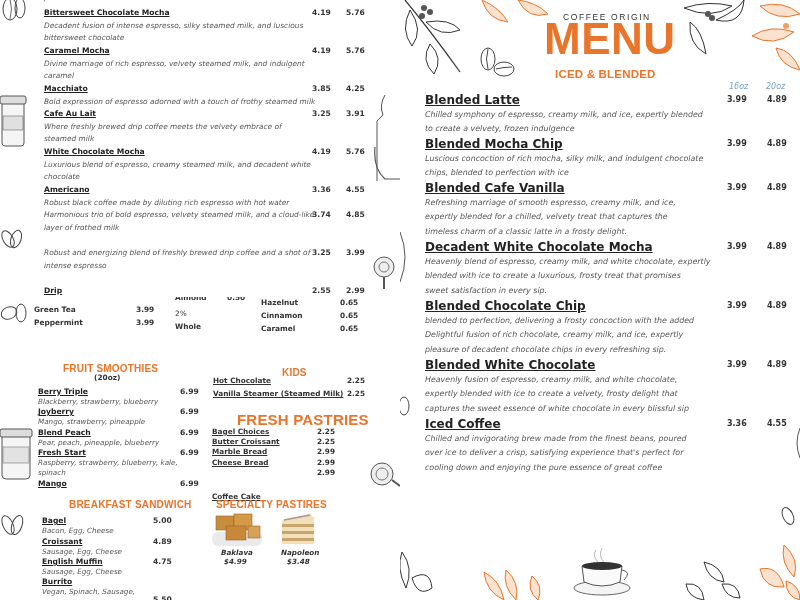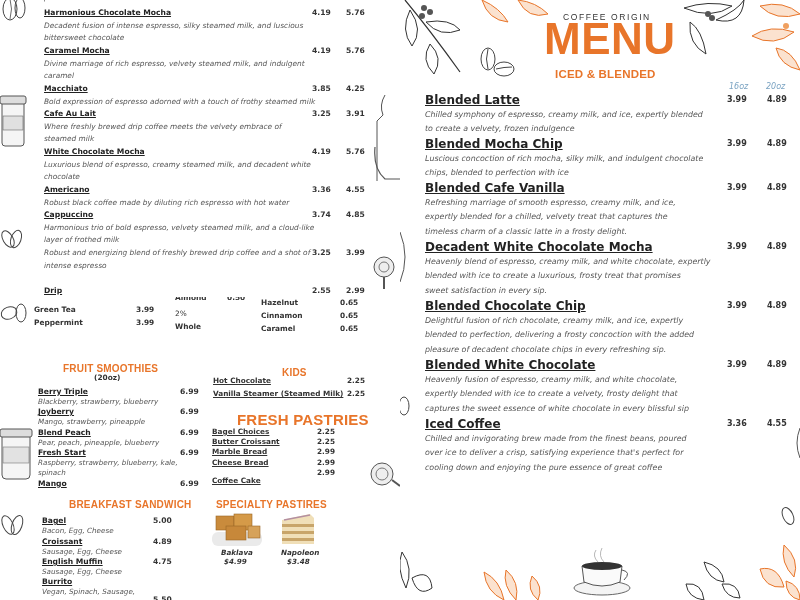--- a/index.html
+++ b/index.html
@@ -85,21 +85,21 @@
   </svg>
   <svg class="leaf-deco" style="left:0;top:510px" width="24" height="30">
     <ellipse cx="8" cy="15" rx="5" ry="10" fill="none" stroke="#444" transform="rotate(-25 8 15)"></ellipse>
     <ellipse cx="17" cy="15" rx="5" ry="10" fill="none" stroke="#444" transform="rotate(20 17 15)"></ellipse>
   </svg>
 
   <div class="abs desc" style="left:44px;top:-8px;">perfection</div>
 
   <div id="coffee-list">
       <div class="coffee-item" style="top: 7px;">
-        <span class="name">Harmonious Chocolate Mocha</span>
+        <span class="name">Bittersweet Chocolate Mocha</span>
         <div class="desc">Decadent fusion of intense espresso, silky steamed milk, and luscious</div>
         <div class="desc">bittersweet chocolate</div>
         <span class="price p1">4.19</span>
         <span class="price p2">5.76</span>
       </div>
       <div class="coffee-item" style="top: 45px;">
         <span class="name">Caramel Mocha</span>
         <div class="desc">Divine marriage of rich espresso, velvety steamed milk, and indulgent</div>
         <div class="desc">caramel</div>
         <span class="price p1">4.19</span>
@@ -125,21 +125,20 @@
         <span class="price p1">4.19</span>
         <span class="price p2">5.76</span>
       </div>
       <div class="coffee-item" style="top: 184px;">
         <span class="name">Americano</span>
         <div class="desc">Robust black coffee made by diluting rich espresso with hot water</div>
         <span class="price p1">3.36</span>
         <span class="price p2">4.55</span>
       </div>
       <div class="coffee-item" style="top: 209px;">
-        <span class="name">Cappuccino</span>
         <div class="desc">Harmonious trio of bold espresso, velvety steamed milk, and a cloud-like</div>
         <div class="desc">layer of frothed milk</div>
         <span class="price p1">3.74</span>
         <span class="price p2">4.85</span>
       </div>
       <div class="coffee-item" style="top: 247px;">
         <div class="desc">Robust and energizing blend of freshly brewed drip coffee and a shot of</div>
         <div class="desc">intense espresso</div>
         <span class="price p1">3.25</span>
         <span class="price p2">3.99</span>
@@ -213,21 +212,21 @@
   <div class="section-title" style="left:237px;top:411px;font-size:15px;">FRESH PASTRIES</div>
   <div id="pastry-list">
       <div class="pastry-row" style="top: 427px;">Bagel Choices</div>
       <div class="pastry-price" style="top: 427px;">2.25</div>
       <div class="pastry-row" style="top: 437px;">Butter Croissant</div>
       <div class="pastry-price" style="top: 437px;">2.25</div>
       <div class="pastry-row" style="top: 447px;">Marble Bread</div>
       <div class="pastry-price" style="top: 447px;">2.99</div>
       <div class="pastry-row" style="top: 458px;">Cheese Bread</div>
       <div class="pastry-price" style="top: 458px;">2.99</div>
-      <div class="pastry-row" style="top: 476px;">Coffee Cake</div>
+      <div class="pastry-row" style="top: 492px;">Coffee Cake</div>
       <div class="pastry-price" style="top: 468px;">2.99</div>
     </div>
 
   <div class="section-title" style="left:69px;top:499px;font-size:10px;">BREAKFAST SANDWICH</div>
   <div id="sandwich-list">
       <div class="sandwich-item" style="top: 515px; left: 42px;">
         <span class="name">Bagel</span>
         <div class="desc">Bacon, Egg, Cheese</div>
         <span class="price" style="left: 111px; top: 0px; line-height: 11px;">5.00</span>
       </div>
@@ -377,22 +376,22 @@
       <div class="blend-item" style="top: 240px;">
         <span class="name">Decadent White Chocolate Mocha</span>
         <div class="desc">Heavenly blend of espresso, creamy milk, and white chocolate, expertly</div>
         <div class="desc">blended with ice to create a luxurious, frosty treat that promises</div>
         <div class="desc">sweet satisfaction in every sip.</div>
         <span class="price p1">3.99</span>
         <span class="price p2">4.89</span>
       </div>
       <div class="blend-item" style="top: 299px;">
         <span class="name">Blended Chocolate Chip</span>
+        <div class="desc">blended to perfection, delivering a frosty concoction with the added</div>
         <div class="desc">Delightful fusion of rich chocolate, creamy milk, and ice, expertly</div>
-        <div class="desc">blended to perfection, delivering a frosty concoction with the added</div>
         <div class="desc">pleasure of decadent chocolate chips in every refreshing sip.</div>
         <span class="price p1">3.99</span>
         <span class="price p2">4.89</span>
       </div>
       <div class="blend-item" style="top: 358px;">
         <span class="name">Blended White Chocolate</span>
         <div class="desc">Heavenly fusion of espresso, creamy milk, and white chocolate,</div>
         <div class="desc">expertly blended with ice to create a velvety, frosty delight that</div>
         <div class="desc">captures the sweet essence of white chocolate in every blissful sip</div>
         <span class="price p1">3.99</span>

